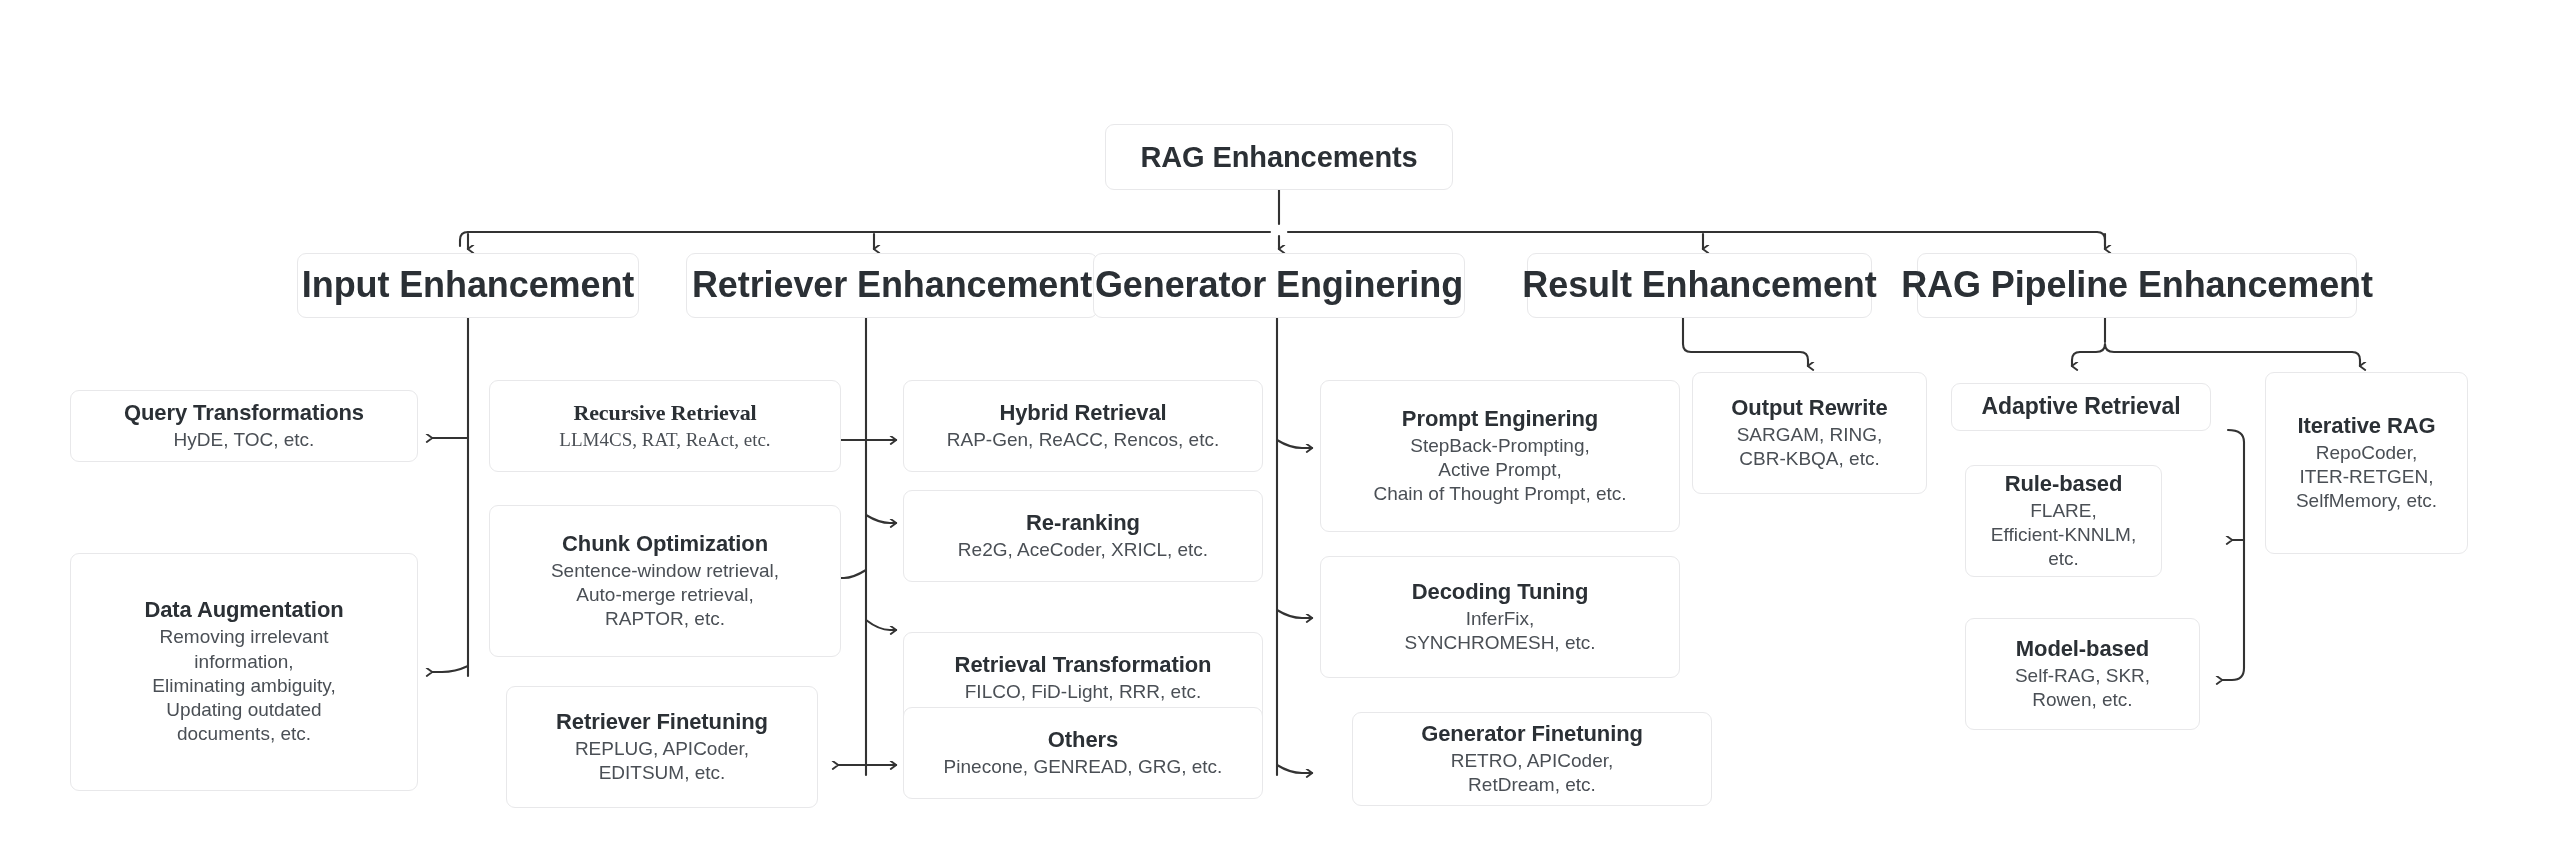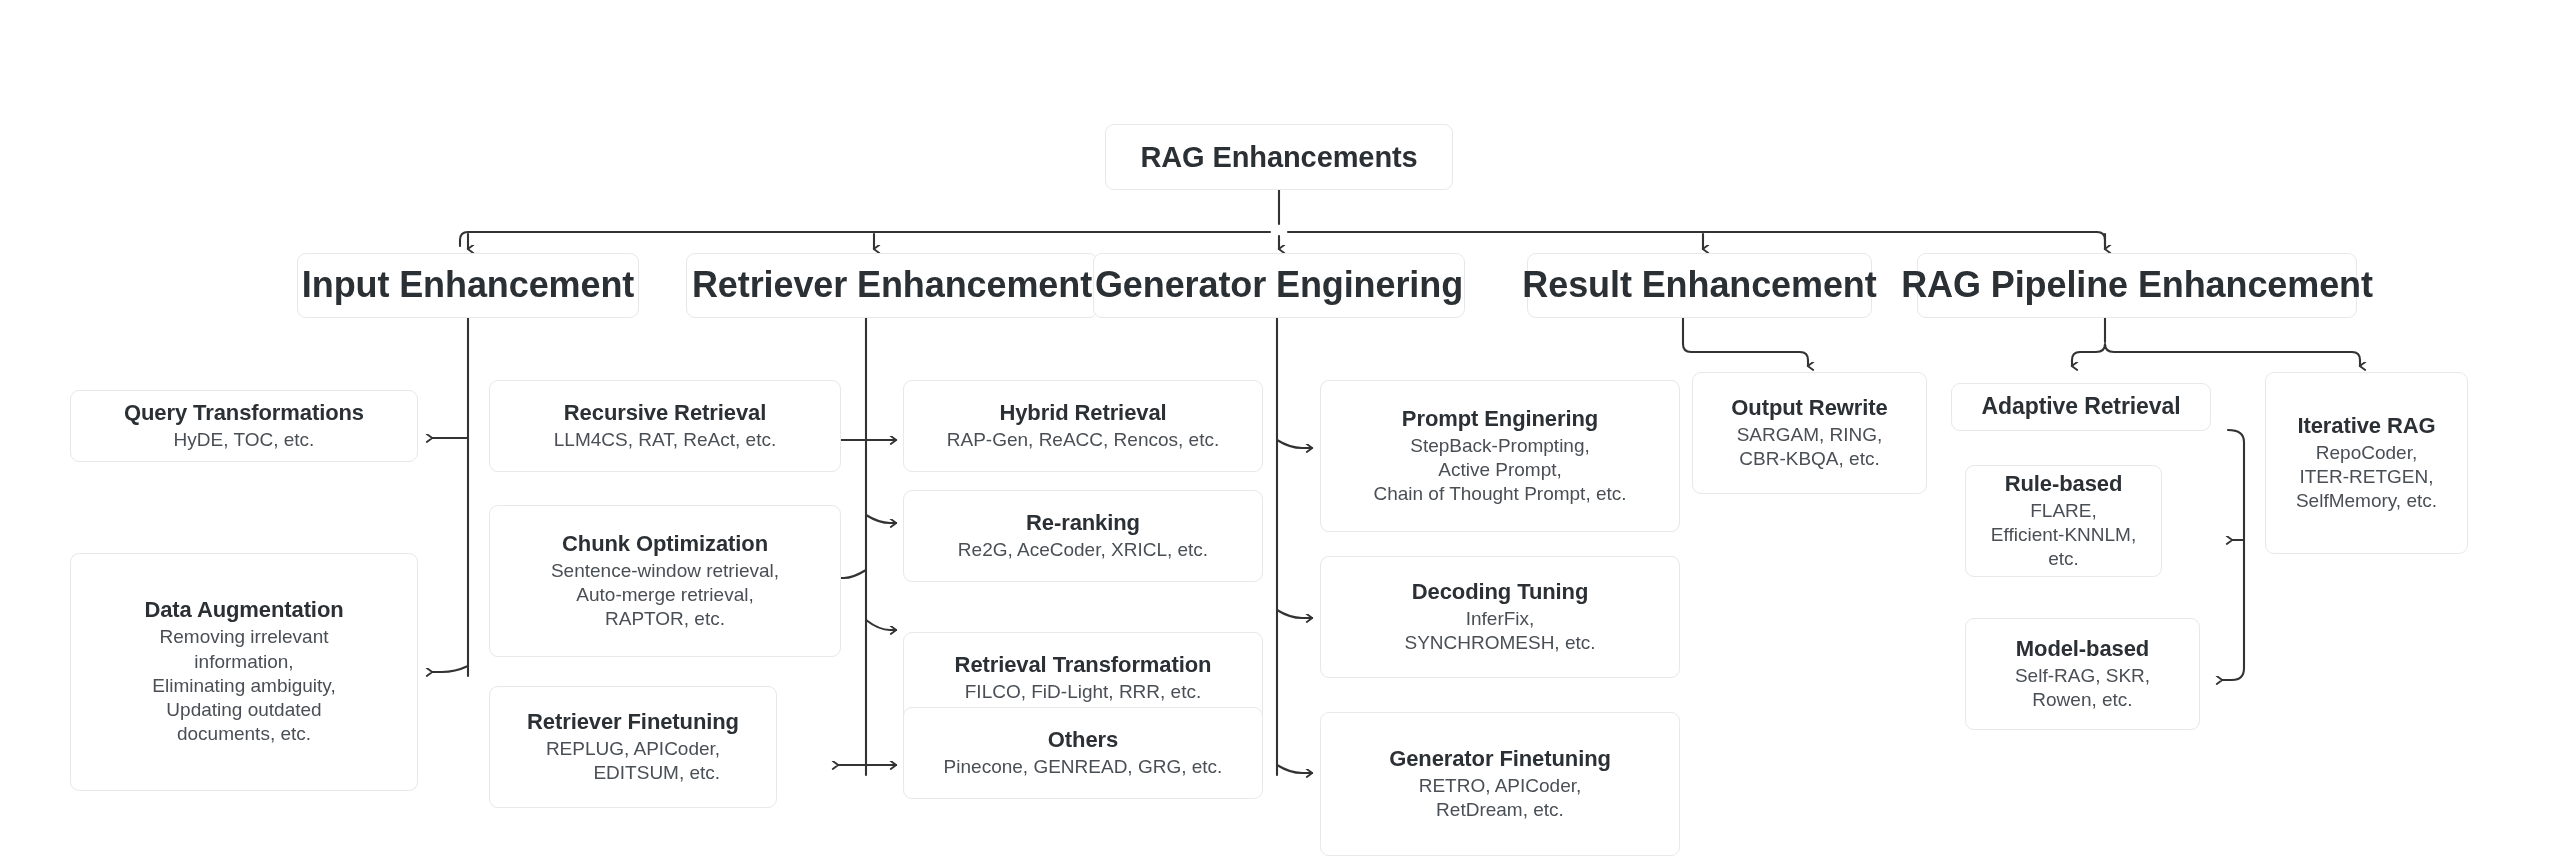--- a/index.html
+++ b/index.html
@@ -166,35 +166,35 @@
     <div class="title">Data Augmentation</div>
     <div class="sub">
       <div>Removing irrelevant</div>
       <div>information,</div>
       <div>Eliminating ambiguity,</div>
       <div>Updating outdated</div>
       <div>documents, etc.</div>
     </div>
   </div>
 
-  <div class="node leaf" style="left:489px; top:380px; width:352px; height:92px;">
+  <div class="node leaf" style="left:489px; top:380px; width:352px; height:92px;font-family:Liberation Serif, serif;">
     <div class="title">Recursive Retrieval</div>
     <div class="sub">LLM4CS, RAT, ReAct, etc.</div>
   </div>
 
   <div class="node leaf" style="left:489px; top:505px; width:352px; height:152px;">
     <div class="title">Chunk Optimization</div>
     <div class="sub">
       <div>Sentence-window retrieval,</div>
       <div>Auto-merge retrieval,</div>
       <div>RAPTOR, etc.</div>
     </div>
   </div>
 
-  <div class="node leaf" style="left:489px; top:686px; width:288px; height:122px;text-align:right;">
+  <div class="node leaf" style="left:506px; top:686px; width:312px; height:122px;">
     <div class="title">Retriever Finetuning</div>
     <div class="sub">
       <div>REPLUG, APICoder,</div>
       <div>EDITSUM, etc.</div>
     </div>
   </div>
 
   <div class="node leaf" style="left:903px; top:380px; width:360px; height:92px;">
     <div class="title">Hybrid Retrieval</div>
     <div class="sub">RAP-Gen, ReACC,  Rencos, etc.</div>
@@ -225,21 +225,21 @@
   </div>
 
   <div class="node leaf" style="left:1320px; top:556px; width:360px; height:122px;">
     <div class="title">Decoding Tuning</div>
     <div class="sub">
       <div>InferFix,</div>
       <div>SYNCHROMESH, etc.</div>
     </div>
   </div>
 
-  <div class="node leaf" style="left:1320px; top:712px; width:360px; height:144px;">
+  <div class="node leaf" style="left:1352px; top:712px; width:360px; height:94px;">
     <div class="title">Generator Finetuning</div>
     <div class="sub">
       <div>RETRO, APICoder,</div>
       <div>RetDream, etc.</div>
     </div>
   </div>
 
   <div class="node leaf" style="left:1692px; top:372px; width:235px; height:122px;">
     <div class="title">Output Rewrite</div>
     <div class="sub">

